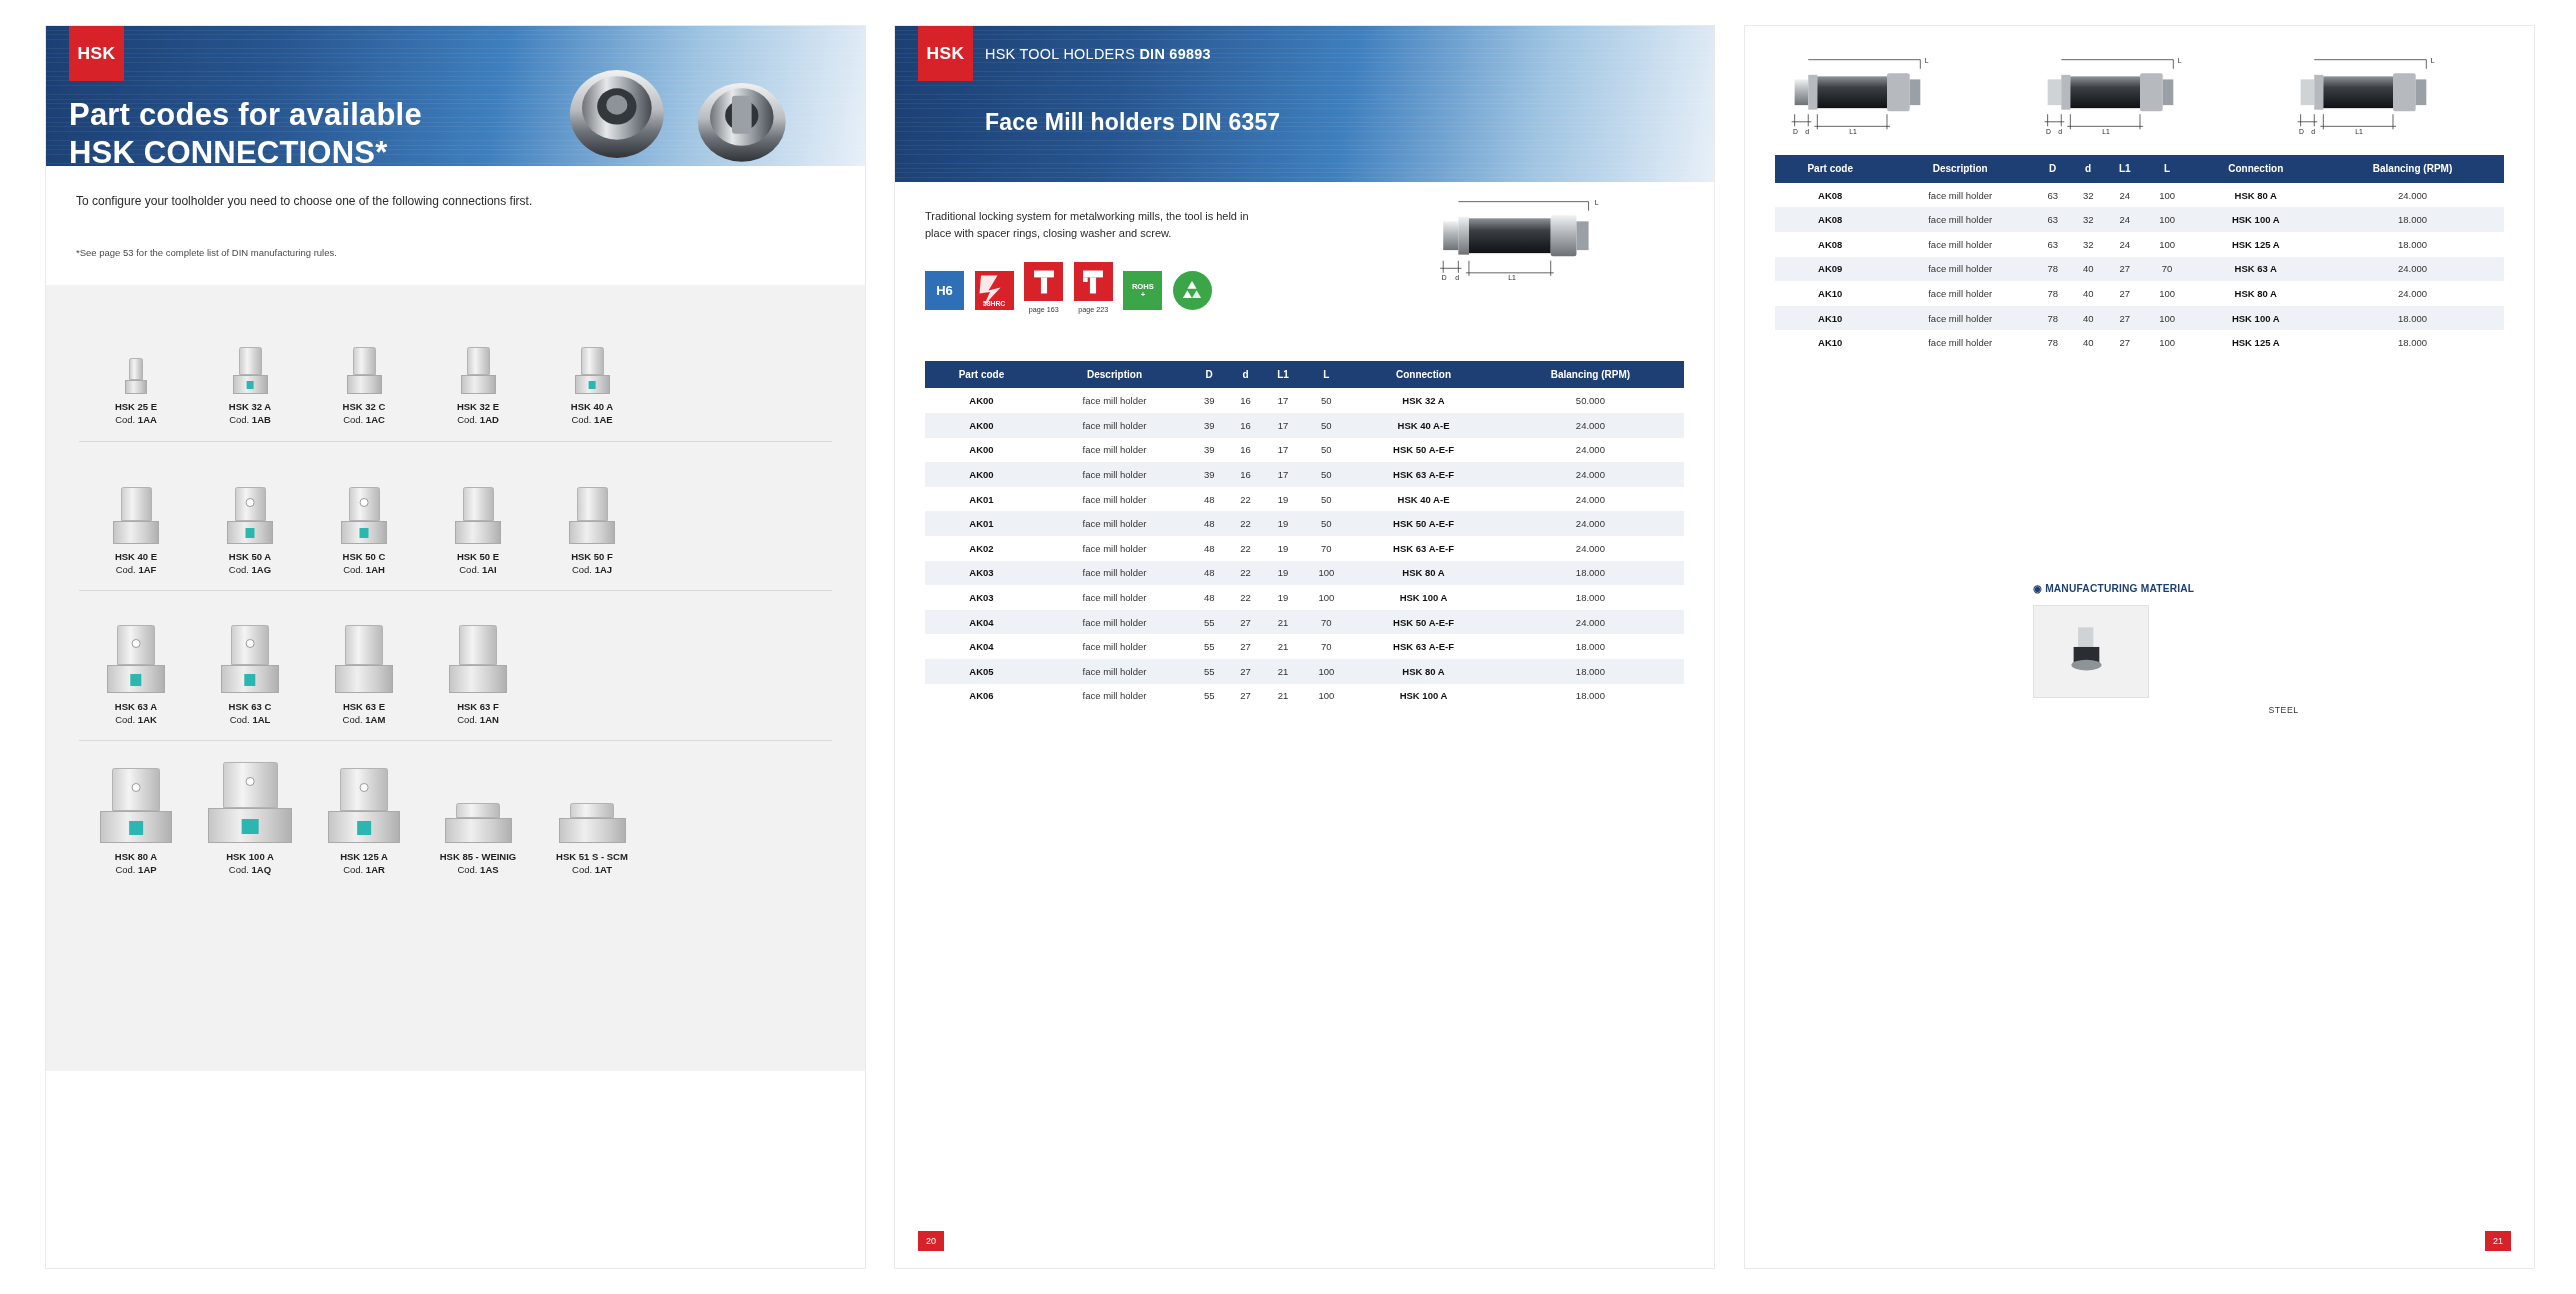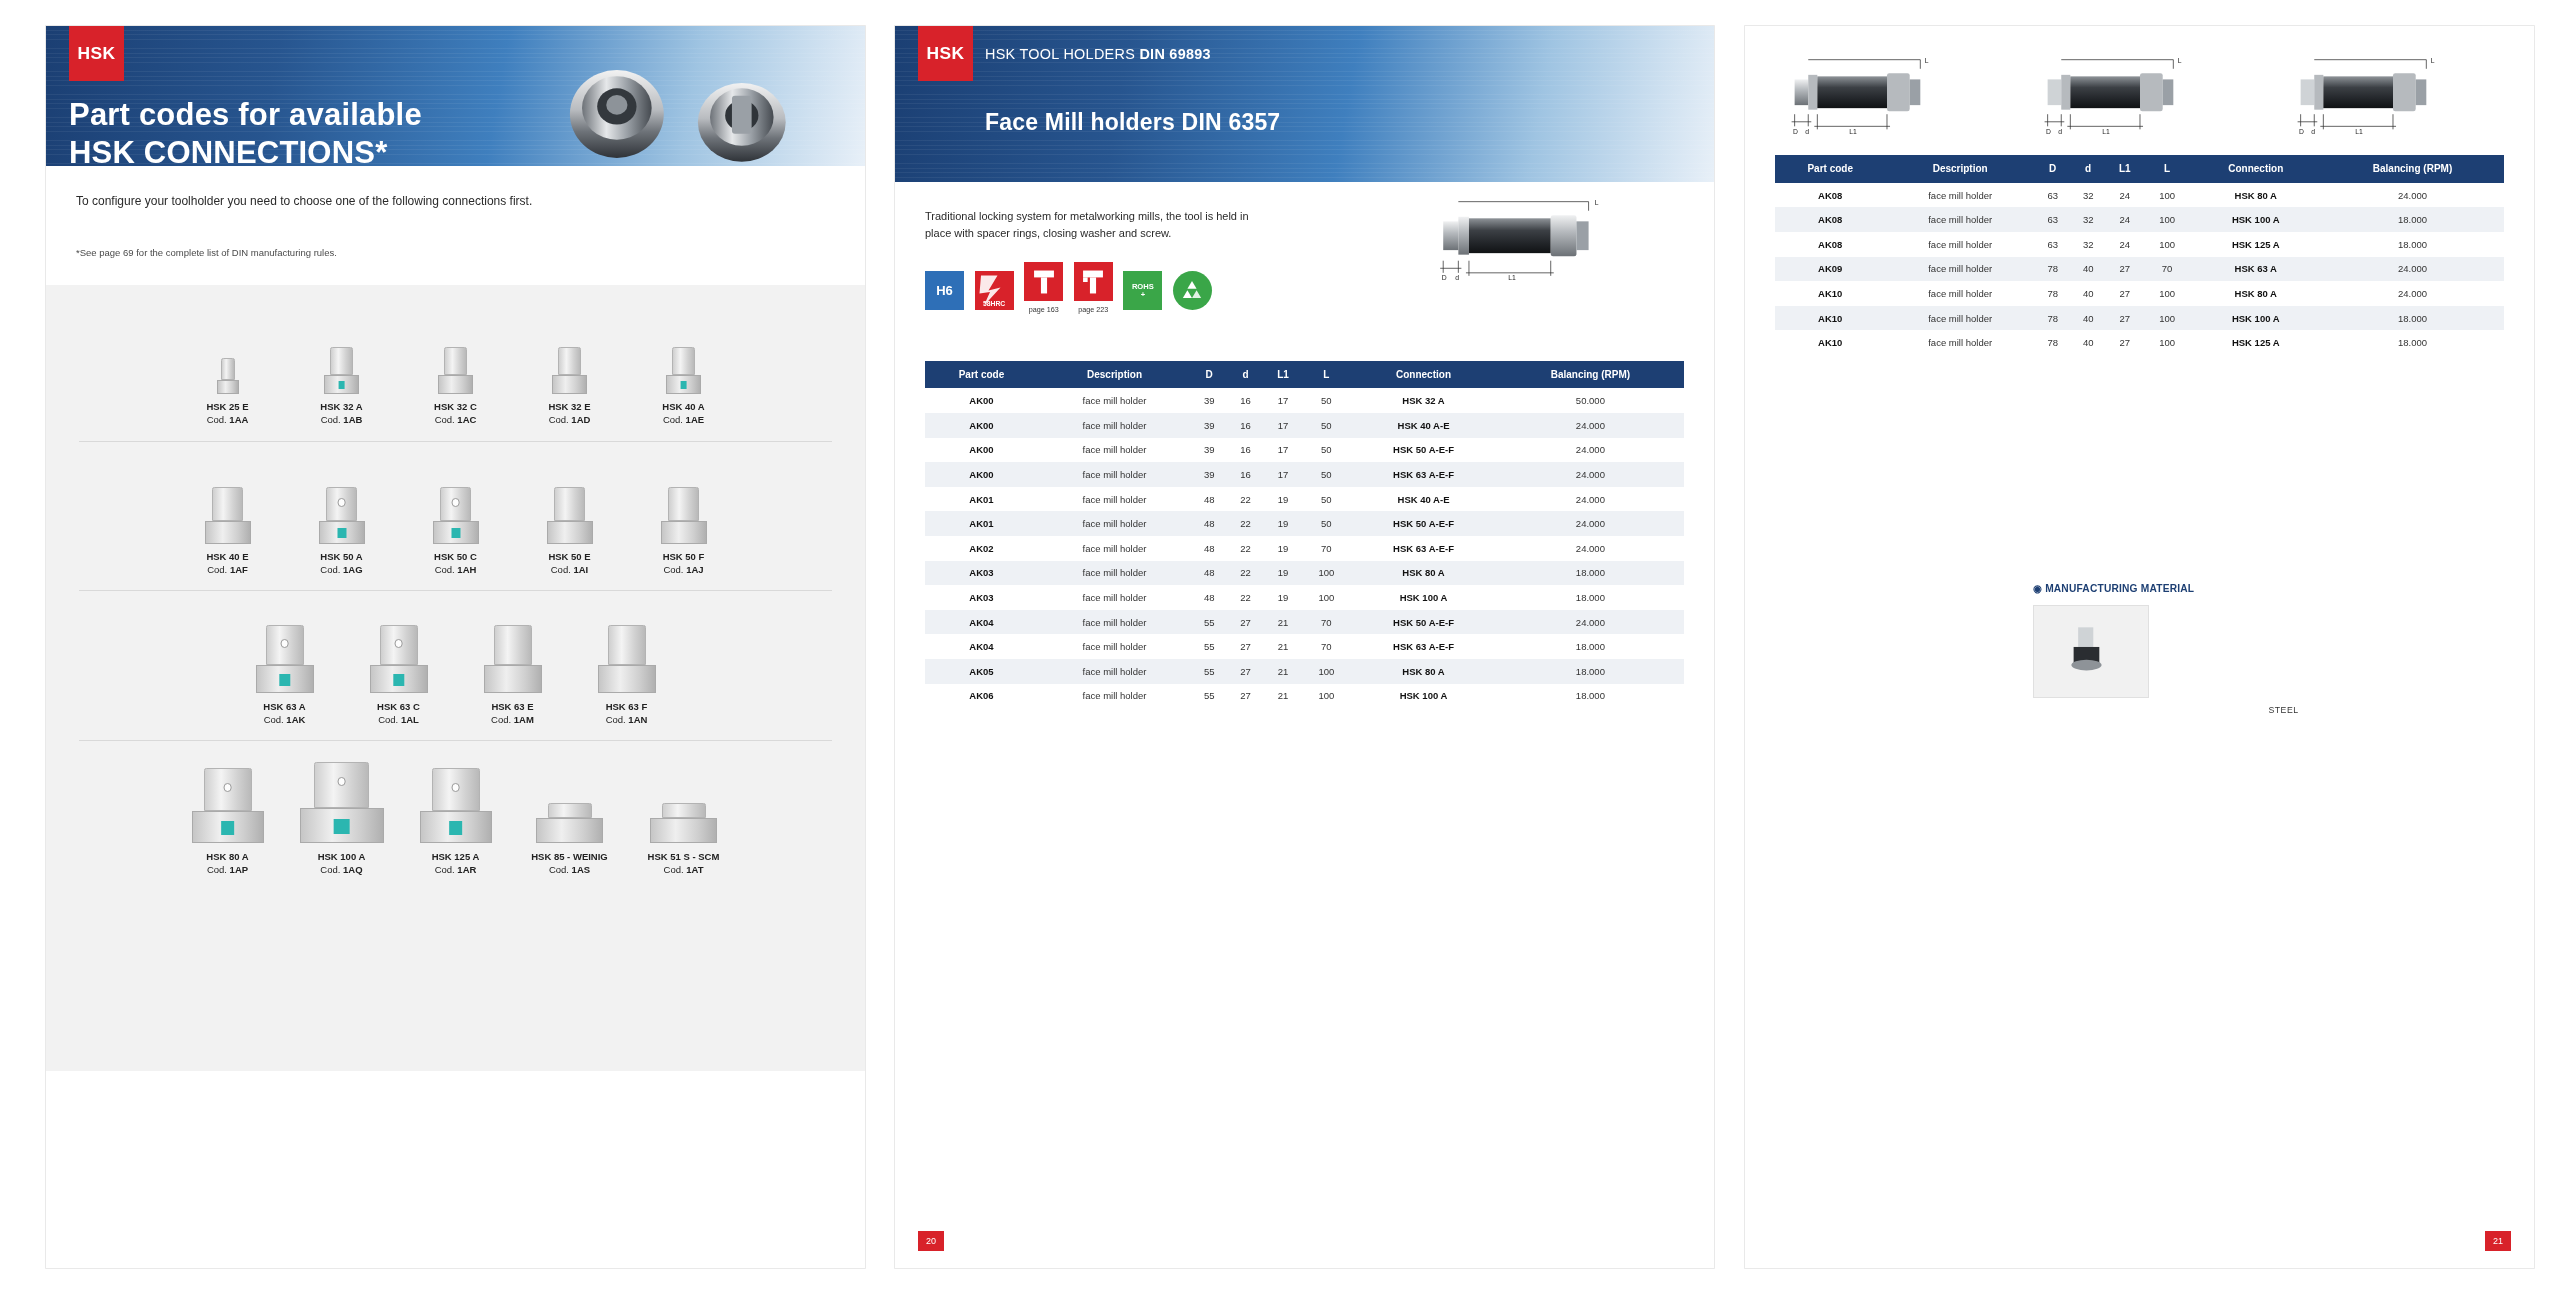--- a/index.html
+++ b/index.html
@@ -28,21 +28,21 @@
 
   .lms-block{position:absolute;right:21px;top:16.7px;display:flex;align-items:center;gap:9px;}
   .lms-txt{color:#fff;font-size:8.3px;line-height:1.45;text-align:right;letter-spacing:1.5px;}
   .lms-logo{width:56px;height:39px;background:#d8222a;display:flex;align-items:center;justify-content:center;}
   .lms-logo span{color:#fff;font-size:16.7px;font-weight:bold;letter-spacing:-0.8px;font-family:"Liberation Serif",serif;}
 
   
   .intro{padding:26px 30px 10.6px 30px;font-size:12px;line-height:1.5;color:#2a2a2a;}
   .footnote{padding:26px 30px 0 30px;font-size:9.5px;color:#4a4a4a;}
   .grey-panel{margin:27px 0 0 0;background:#f2f2f2;padding:27px 33px 46px 33px;min-height:713px;}
-  .row{display:flex;justify-content:center;gap:0;border-bottom:0.8px solid #d9d9d9;padding-bottom:13.7px;margin-bottom:20px;}
+  .row{display:flex;justify-content:flex-start;gap:0;border-bottom:0.8px solid #d9d9d9;padding-bottom:13.7px;margin-bottom:20px;}
   .row:last-child{border-bottom:none;}
   .cell{width:114px;text-align:center;}
   .cell .art{height:82px;display:flex;align-items:flex-end;justify-content:center;}
   .cell .nm{font-size:9.5px;font-weight:bold;margin-top:7.6px;line-height:1.35;}
   .cell .cd{font-size:9.5px;line-height:1.35;}
   .cell .cd b{font-weight:bold;}
 
   
   .taper{position:relative;}
   .taper .shank{background:linear-gradient(90deg,#cfcfcf,#f4f4f4 35%,#d2d2d2 70%,#b9b9b9);border:0.8px solid #b3b3b3;margin:0 auto;}
@@ -123,21 +123,21 @@
             <ellipse cx="85" cy="55" rx="58" ry="52" fill="url(#mg1)"></ellipse>
             <ellipse cx="85" cy="48" rx="42" ry="38" fill="url(#mg2)"></ellipse>
             <ellipse cx="85" cy="46" rx="22" ry="20" fill="#2f3439"></ellipse>
             <rect x="72" y="20" width="26" height="50" rx="4" fill="#9aa0a6"></rect>
           </g>
         </svg>
       </div>
     </div>
 
     <div class="intro">To configure your toolholder you need to choose one of the following connections first.</div>
-    <div class="footnote">*See page 69 for the complete list of DIN manufacturing rules.</div>
+    <div class="footnote">*See page 53 for the complete list of DIN manufacturing rules.</div>
 
     <div class="grey-panel" id="left-grid">
         <div class="row">
           <div class="cell">
             <div class="art">
               <div class="taper">
                 <div class="shank" style="width:12px;height:20px;border-radius:2.3px 2.3px 0 0;"></div>
                 <div class="flange" style="width:20px;height:12px;"></div>
               </div>
             </div>

